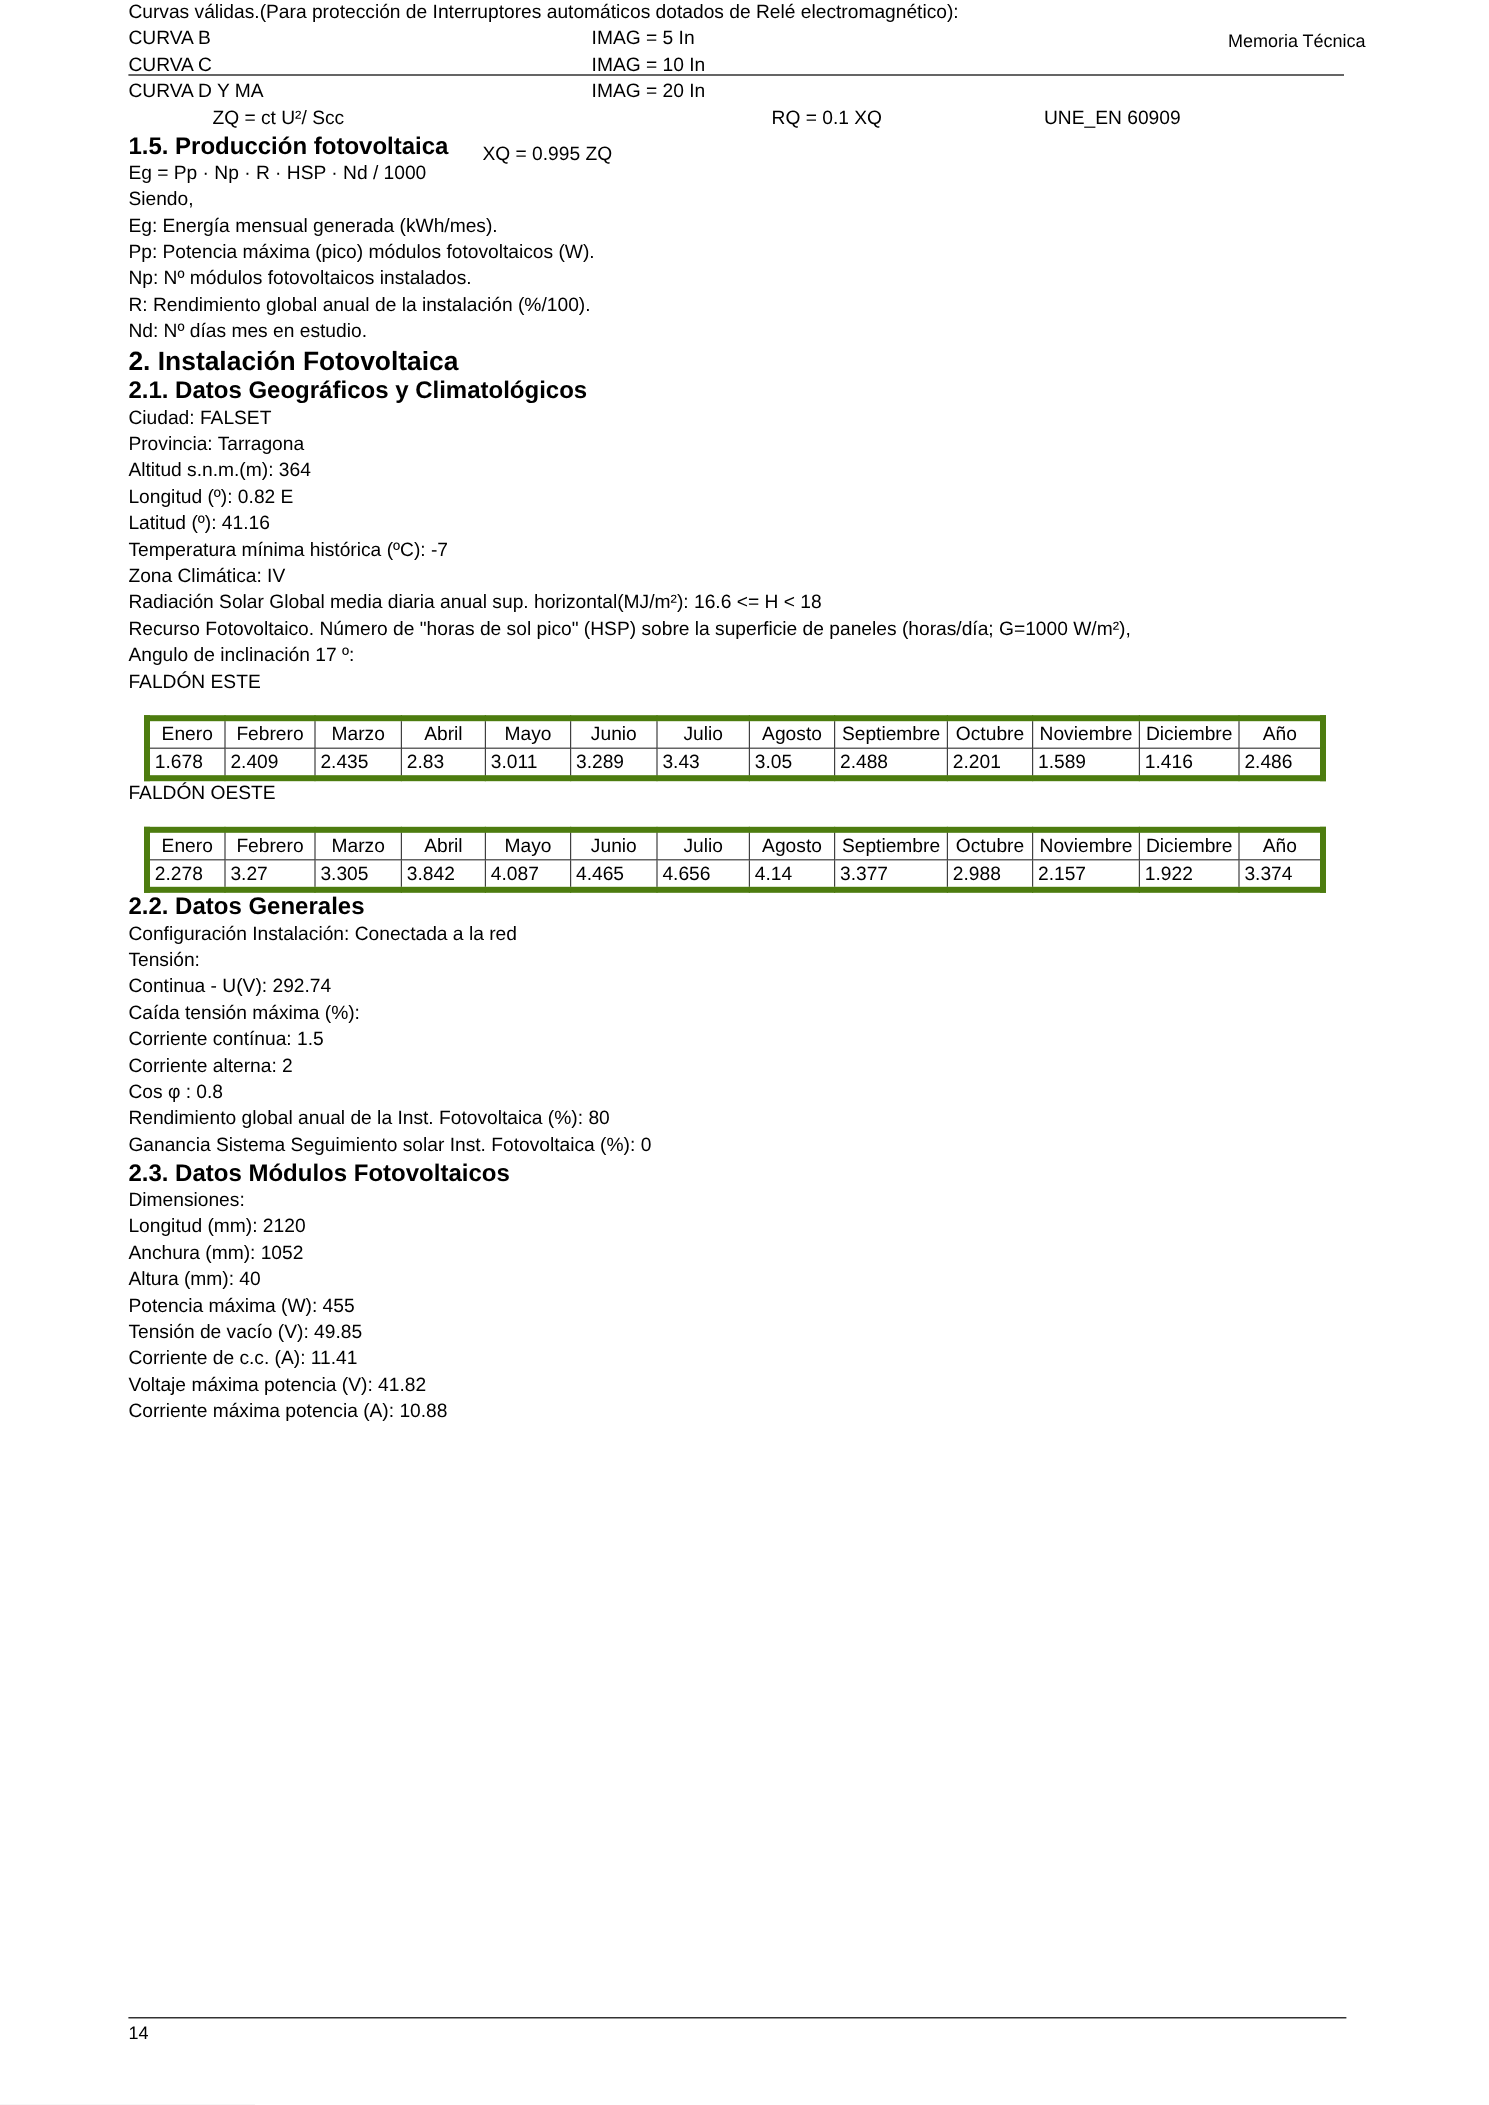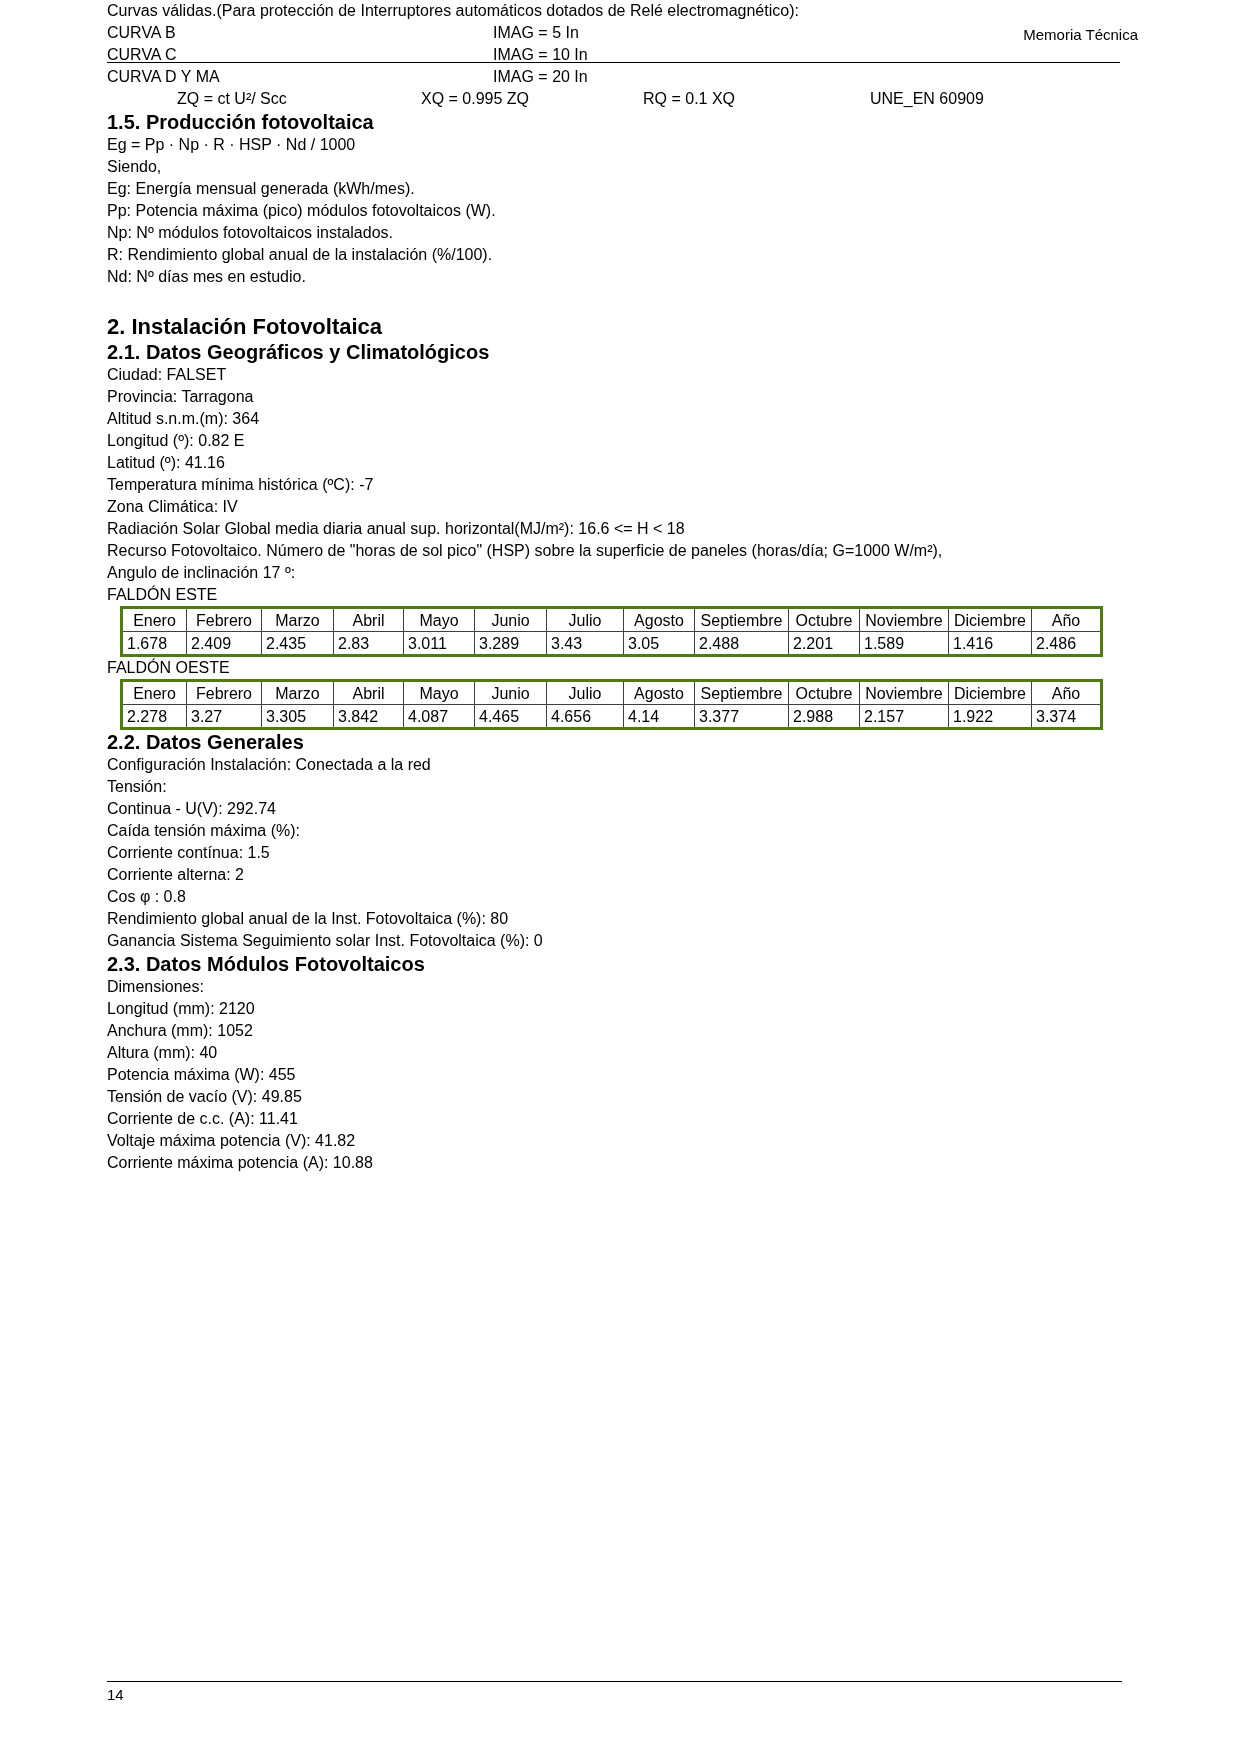--- a/index.html
+++ b/index.html
@@ -14,33 +14,33 @@
   .hdr-title{position:absolute;top:26px;left:107px;right:103px;text-align:right;font-size:15px;line-height:18px;}
   .hdr-rule{position:absolute;top:62px;left:107px;right:121px;border-top:1px solid #000;height:0;}
   .content{padding:0 121px 0 107px;}
   .content p,.content div,.content h1,.content h2{margin:0;padding:0;}
   .intro{margin-top:85px;}
   .curves{margin-top:23px;}
   .curve-row{position:relative;padding-left:88px;height:22px;}
   .curve-val{position:absolute;left:386px;top:0;}
   .formula-row{margin-top:72px;position:relative;height:22px;}
   .f-zq{position:absolute;left:70px;}
-  .f-xq{position:absolute;left:314px;}
+  .f-xq{position:absolute;left:295px;margin-top:30px;}
   .f-rq{position:absolute;left:536px;}
   .f-std{position:absolute;left:763px;}
   h2.sec{font-size:20px;line-height:24px;font-weight:bold;}
-  h1.sec{font-size:22px;line-height:26px;font-weight:bold;margin-top:26px;}
+  h1.sec{font-size:22px;line-height:26px;font-weight:bold;}
   .h15{margin-top:41px;}
   .eg-formula{margin-top:26px;padding-left:70px;}
   .siendo{margin-top:22px;}
   .h2main{margin-top:16px;}
   .h21{margin-top:27px;}
   .geo{margin-top:27px;}
   .faldon-este{margin-top:12px;}
-  .tbl{margin-left:13px;border-collapse:collapse;table-layout:fixed;border:3px solid #4d7c0f;}
+  .tbl{margin-top:16px;margin-left:13px;border-collapse:collapse;table-layout:fixed;border:5px solid #4d7c0f;}
   .tbl td,.tbl th{border:1px solid #404040;font-weight:normal;font-size:16px;line-height:21px;height:22px;padding:0 4px;white-space:nowrap;overflow:hidden;}
   .tbl th{text-align:center;}
   .tbl td{}
   .faldon-oeste{margin-top:20px;}
   .h22{margin-top:48px;}
   .s22{margin-top:20px;}
   .h23{margin-top:16px;}
   .s23{margin-top:28px;}
   .ind{padding-left:30px;}
   .ftr-rule{position:absolute;top:1681px;left:107px;right:119px;border-top:1px solid #000;height:0;}

